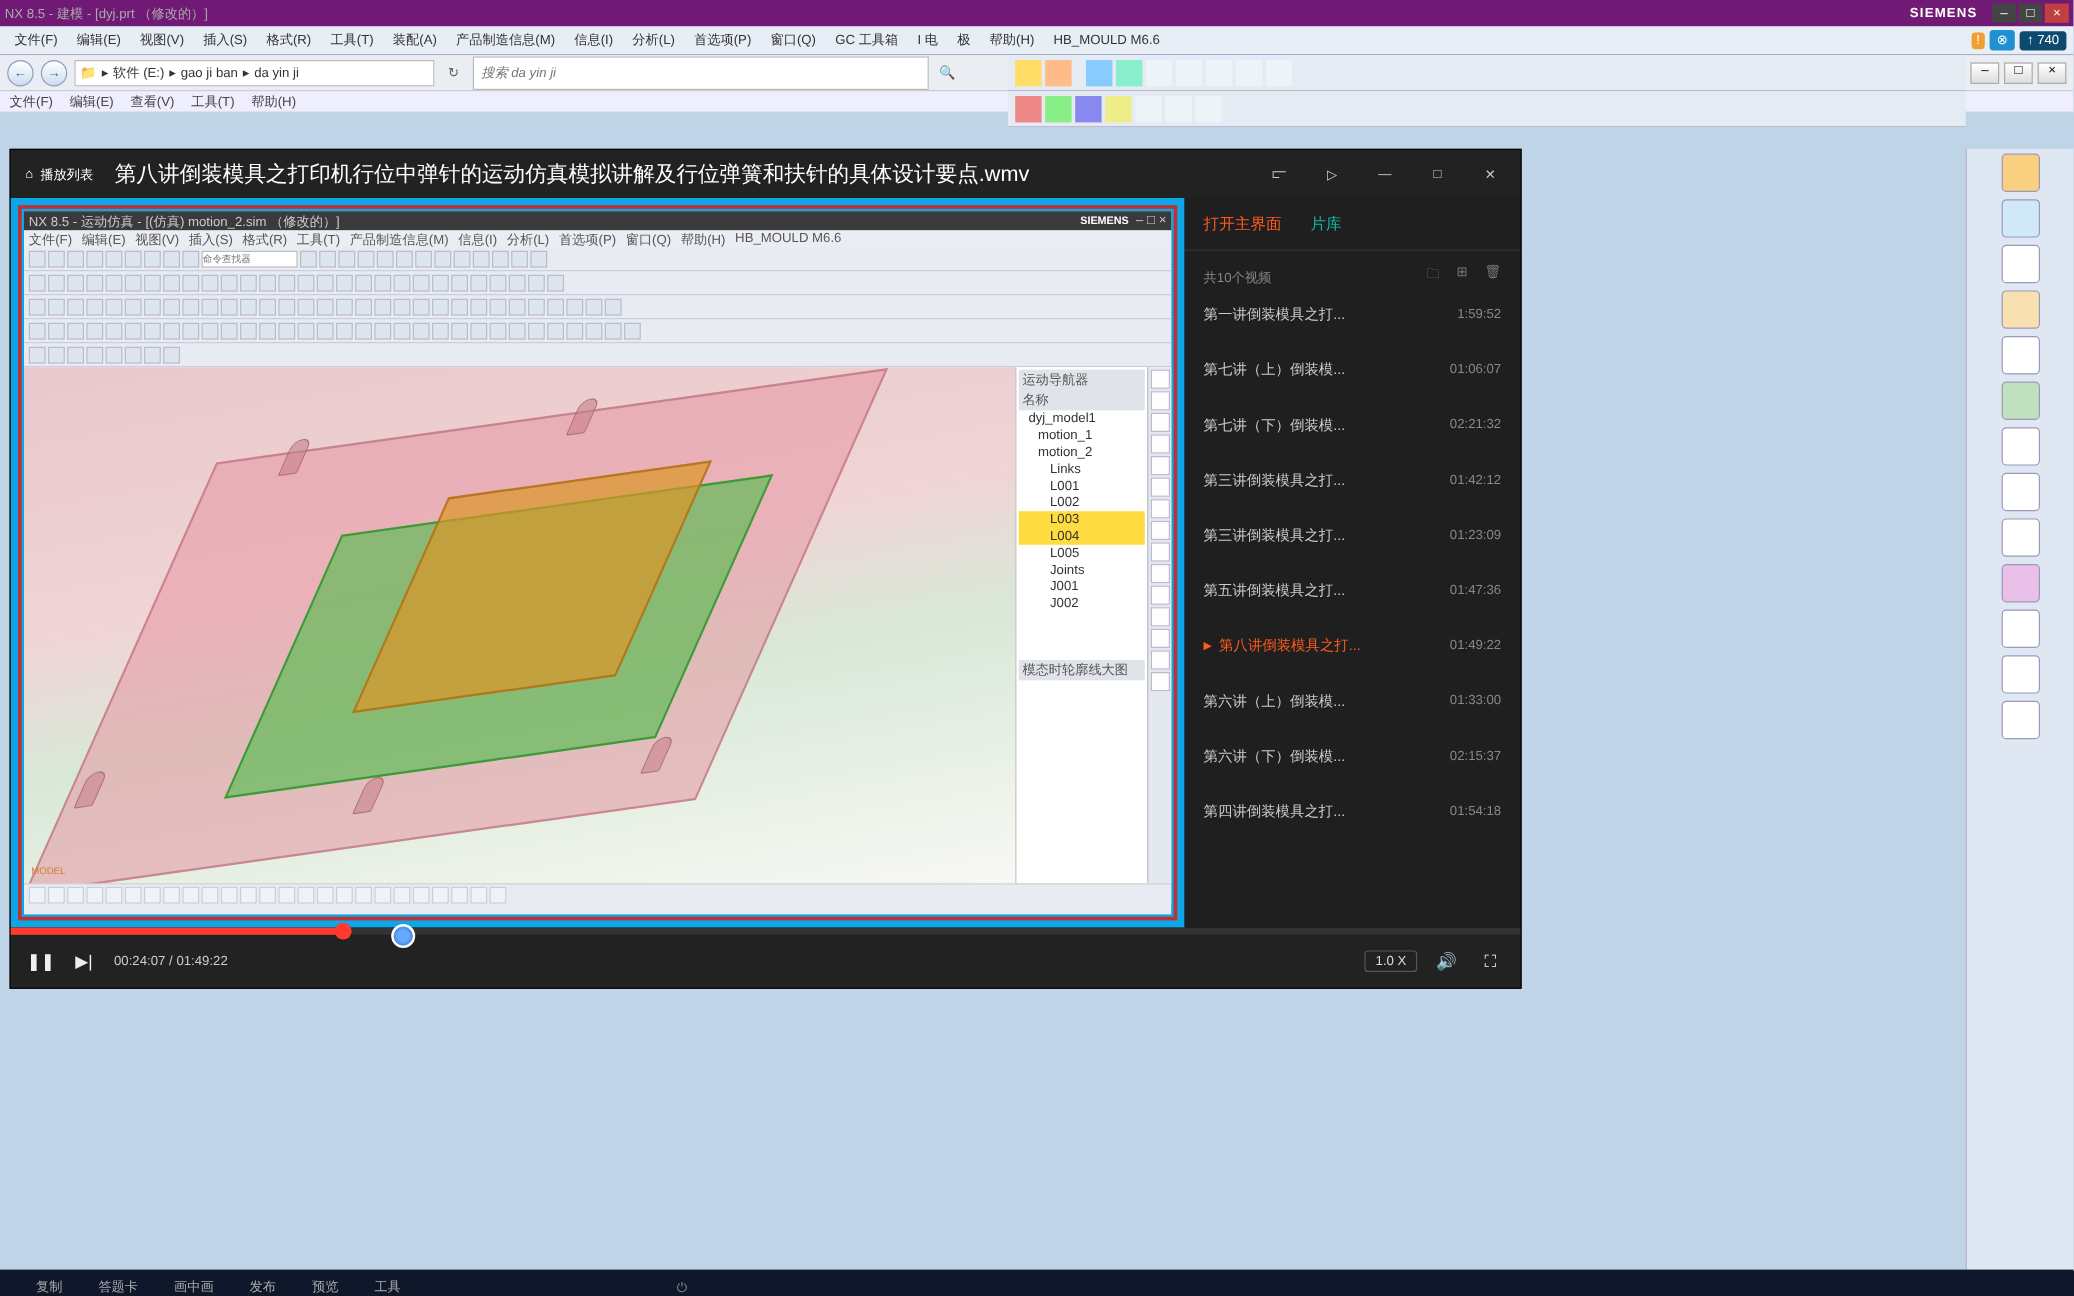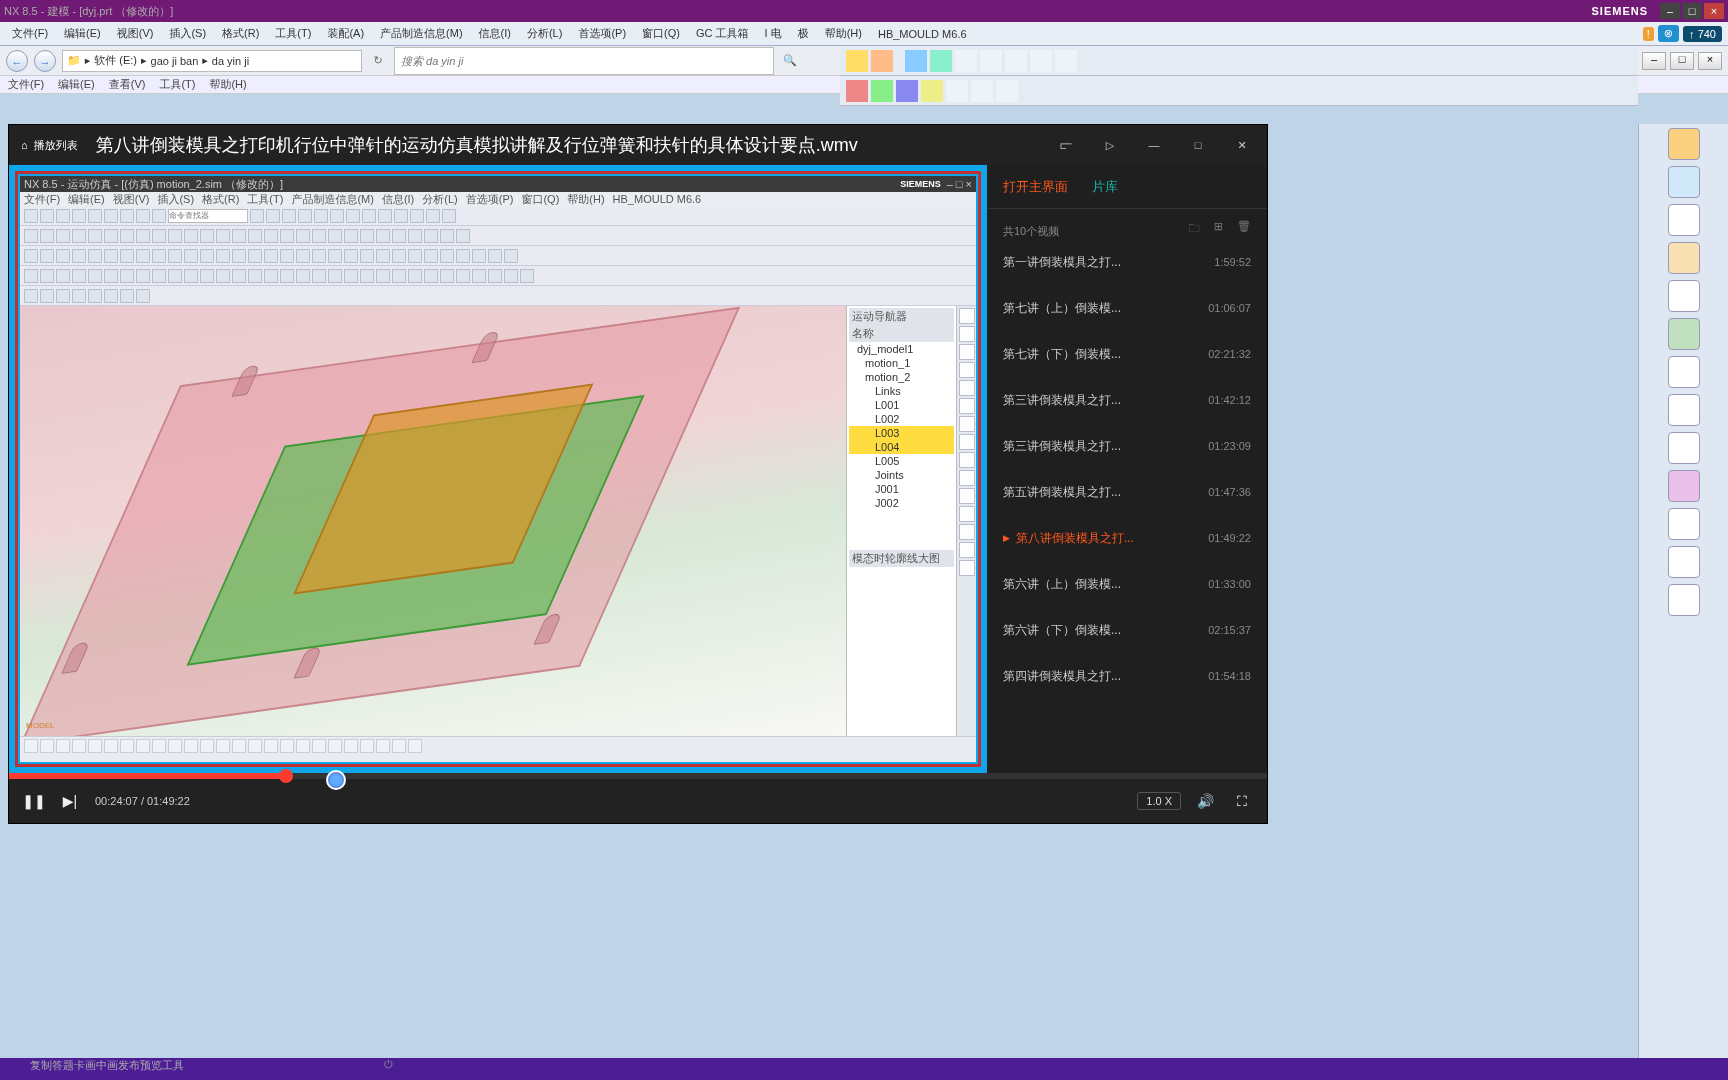--- a/index.html
+++ b/index.html
@@ -75,21 +75,21 @@
 .player-progress{height:6px;background:#333;position:relative}
 .player-progress .bar{position:absolute;left:0;top:0;bottom:0;background:#ff3b2f}
 .player-progress .knob{position:absolute;top:-4px;width:14px;height:14px;background:#ff3b2f;border-radius:7px}
 .player-progress .cursor{position:absolute;top:-3px;width:20px;height:20px;background:radial-gradient(circle,#6af 40%,#36c 100%);border-radius:50%;border:2px solid #fff}
 .player-progress .cursor::after{content:"";}
 .player-ctrl{height:44px;background:#222;display:flex;align-items:center;padding:0 14px;gap:14px;color:#ddd}
 .player-ctrl .btn{width:22px;height:22px;color:#eee;display:flex;align-items:center;justify-content:center;font-size:14px}
 .player-ctrl .time{font-size:11px;color:#ccc}
 .player-ctrl .spacer{flex:1}
 .player-ctrl .rate{border:1px solid #555;border-radius:3px;padding:2px 8px;font-size:11px}
-.bottom-strip{position:absolute;bottom:0;left:0;right:0;height:22px;background:#4c1d95;display:flex;align-items:flex-start;padding:0 30px;color:#aaa;font-size:11px}
+.bottom-strip{position:absolute;bottom:0;left:0;right:0;height:22px;background:#0f172a;display:flex;align-items:flex-end;padding:0 30px;gap:30px;color:#aaa;font-size:11px}
 .bottom-strip .pwr{margin-left:200px;color:#888}
 </style>
 </head>
 <body>
 
 <div class="nx-titlebar">
   <span>NX 8.5 - 建模 - [dyj.prt （修改的）]</span>
   <span class="siemens">SIEMENS</span>
   <div class="winbtn">–</div>
   <div class="winbtn">□</div>

